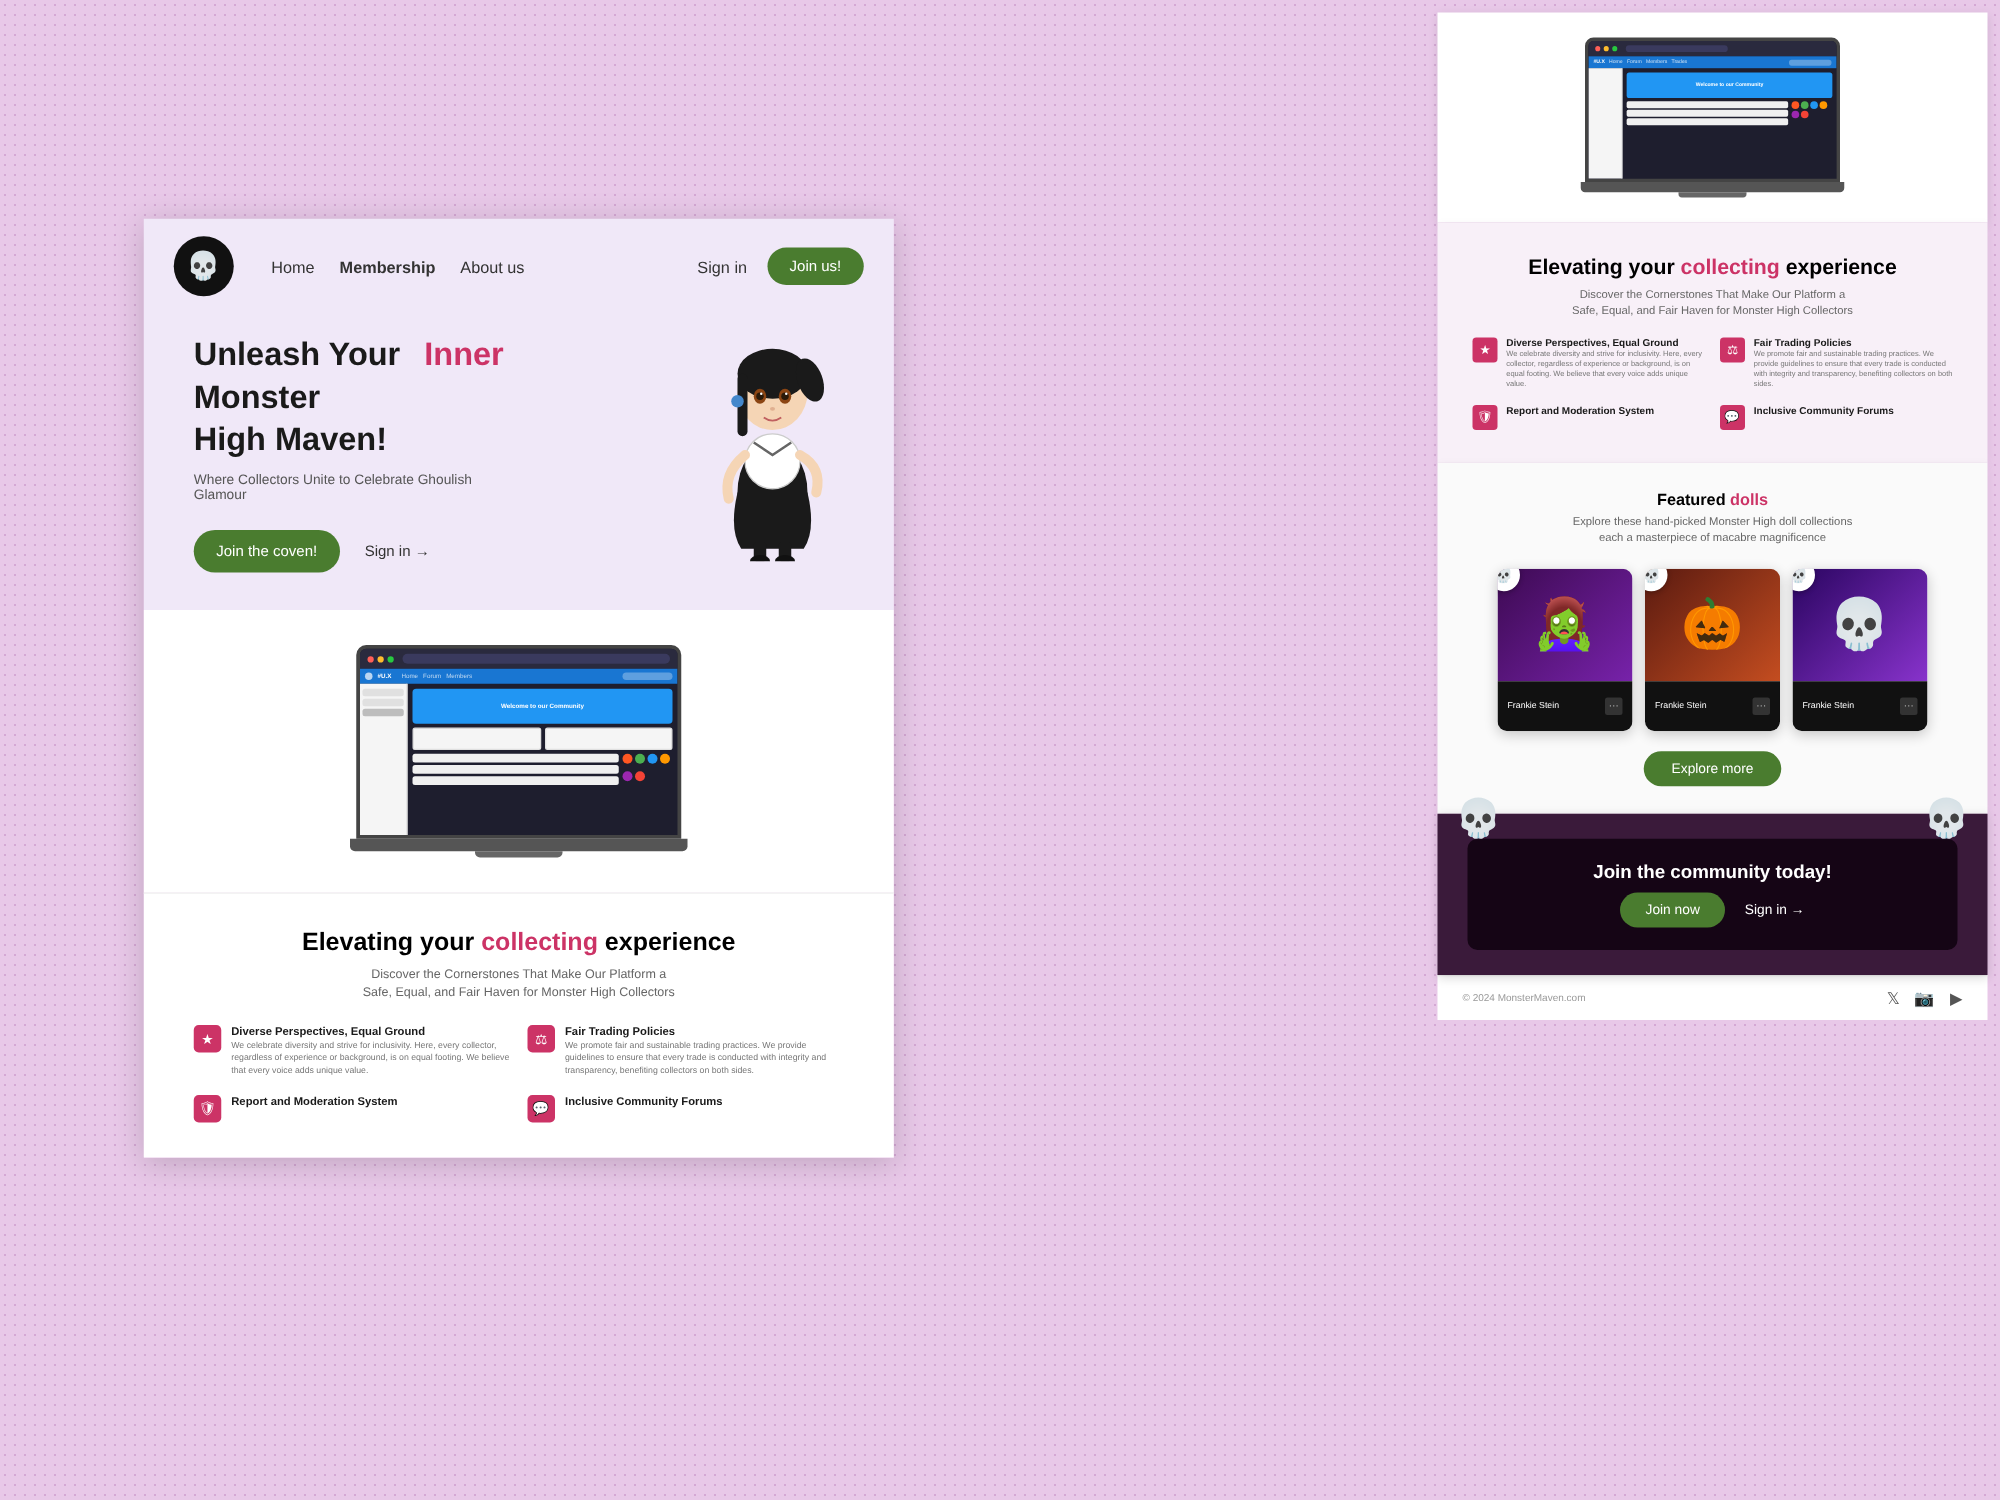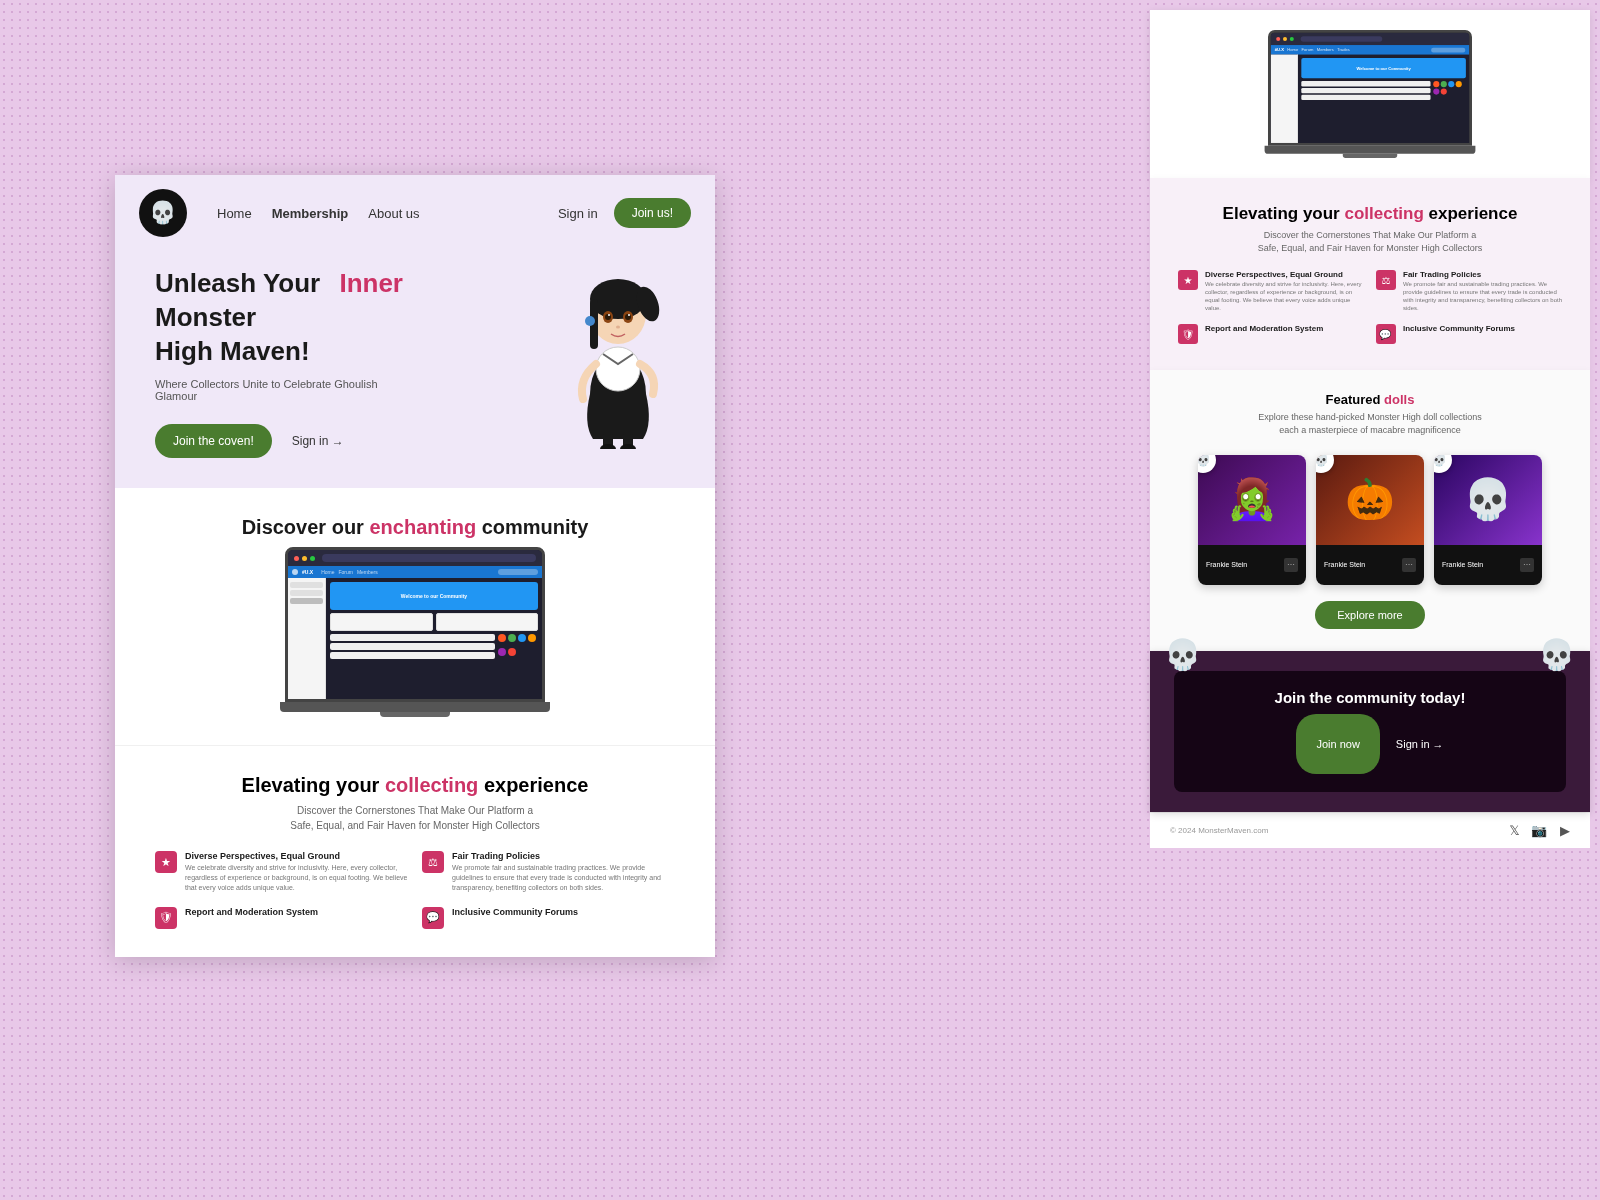--- a/index.html
+++ b/index.html
@@ -85,23 +85,20 @@
           <ellipse cx="80" cy="210" rx="8" ry="5" fill="#111"></ellipse>
 
           <path d="M 48 125 Q 30 140 35 160" stroke="#f5d5b5" stroke-width="8" fill="none" stroke-linecap="round"></path>
           <path d="M 92 125 Q 110 135 105 155" stroke="#f5d5b5" stroke-width="8" fill="none" stroke-linecap="round"></path>
         </svg>
       </div>
     </div>
   </div>
 
   <div style="background:white; padding:28px 40px; text-align:center;">
-    <h2 style="font-size:20px; font-weight:600; color:#1a1a1a; margin-bottom:8px;">
-      <span>Discover our </span><span style="color:#cc3366;">enchanting</span><span> community</span>
-    </h2>
 
     <div style="width:270px; margin:0 auto;">
       <div style="width:260px; height:155px; background:#1e1e2e; border-radius:8px 8px 0 0; margin:0 auto; overflow:hidden; border:3px solid #444;">
 
         <div style="height:16px; background:#2a2a3e; display:flex; align-items:center; padding:0 6px; gap:3px;">
           <span style="width:5px;height:5px;border-radius:50%;background:#ff5f57;display:inline-block;"></span>
           <span style="width:5px;height:5px;border-radius:50%;background:#febc2e;display:inline-block;"></span>
           <span style="width:5px;height:5px;border-radius:50%;background:#28c840;display:inline-block;"></span>
           <span style="flex:1; height:8px; background:#3a3a5e; border-radius:4px; margin-left:4px;"></span>
         </div>
@@ -315,21 +312,21 @@
       <button style="background:#4a7c2f;color:white;border:none;border-radius:20px;padding:8px 22px;font-size:11px;cursor:pointer;font-weight:500;">Explore more</button>
     </div>
   </div>
 
   <div style="background:#3a1a3a; padding:20px 24px; position:relative; box-shadow:0 2px 8px rgba(0,0,0,0.15);">
     <div style="position:absolute;top:-14px;left:14px;font-size:30px;">💀</div>
     <div style="position:absolute;top:-14px;right:14px;font-size:30px;">💀</div>
     <div style="background:#150515;border-radius:8px;padding:18px;text-align:center;">
       <h2 style="font-size:15px;font-weight:700;color:white;margin-bottom:8px;">Join the community today!</h2>
       <div style="display:flex;gap:16px;justify-content:center;align-items:center;">
-        <button style="background:#4a7c2f;color:white;border:none;border-radius:20px;padding:24px 20px;font-size:11px;cursor:pointer;font-weight:500;">Join now</button>
+        <button style="background:#4a7c2f;color:white;border:none;border-radius:20px;padding:8px 20px;font-size:11px;cursor:pointer;font-weight:500;">Join now</button>
         <span style="font-size:11px;color:white;cursor:pointer;">Sign in →</span>
       </div>
     </div>
   </div>
 
   <div style="background:white;padding:10px 20px;display:flex;align-items:center;justify-content:space-between;border-top:1px solid #eee;">
     <span style="font-size:8px;color:#999;">© 2024 MonsterMaven.com</span>
     <div style="display:flex;gap:12px;">
       <span style="font-size:13px;color:#555;cursor:pointer;">𝕏</span>
       <span style="font-size:13px;color:#555;cursor:pointer;">📷</span>

